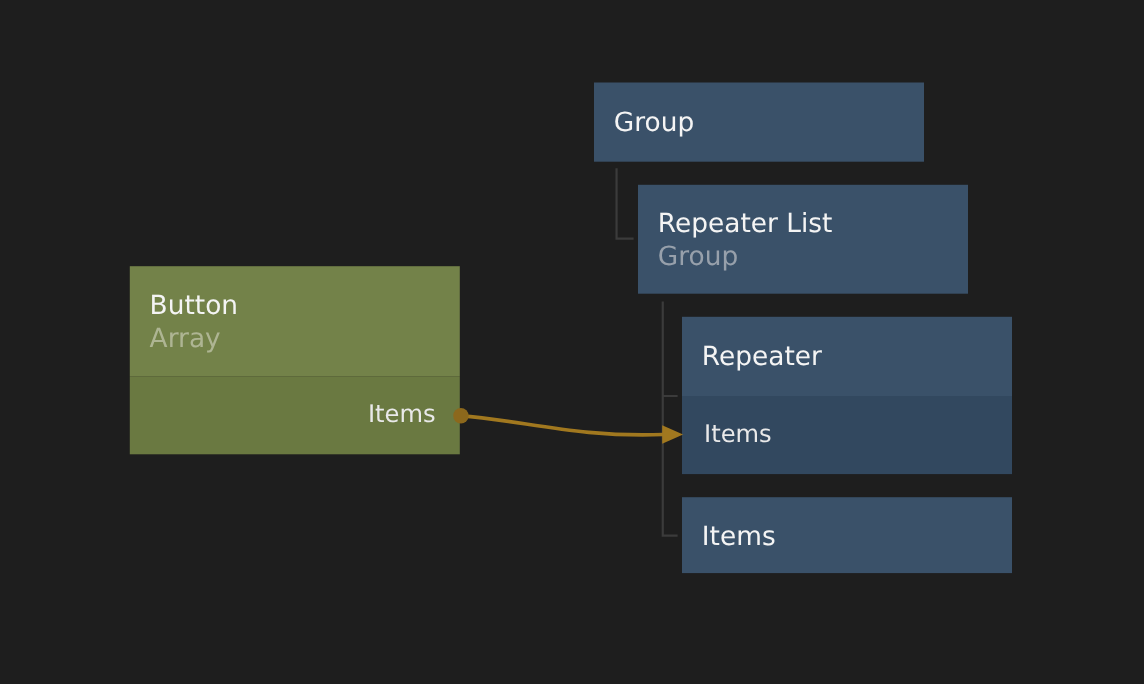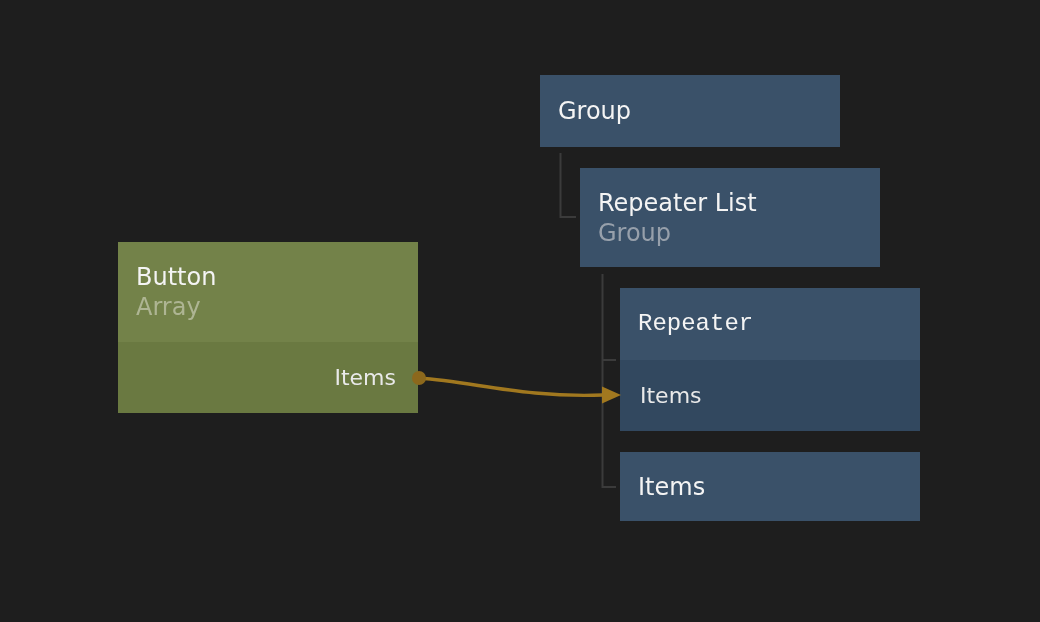--- a/index.html
+++ b/index.html
@@ -74,21 +74,21 @@
     font-size: 22px;
     white-space: nowrap;
   }
   .blue  .port-row { background: var(--node-blue-row, #32485f); }
   .green .port-row { background: var(--node-green-row, #6a7941); }
 
   
   #node-group        { left: 540px; top:  75px; width: 300px; height: 72px; }
   #node-members-list { left: 580px; top: 168px; width: 300px; height: 99px; }
   #node-repeater     { left: 620px; top: 288px; width: 300px; }
-  #node-repeater .node-header { height: 72px; font-family: Liberation Mono, monospace; }
+  #node-repeater .node-header { height: 72px; }
   #node-repeater .port-row    { height: 71px; padding-left: 20px; }
   #node-button       { left: 620px; top: 452px; width: 300px; height: 69px; }
   #node-members      { left: 118px; top: 242px; width: 300px; }
   #node-members .node-header { height: 100px; }
   #node-members .port-row    { height: 71px; justify-content: flex-end; padding-right: 22px; }
 </style>
 </head>
 <body>
 
 <div class="canvas">

